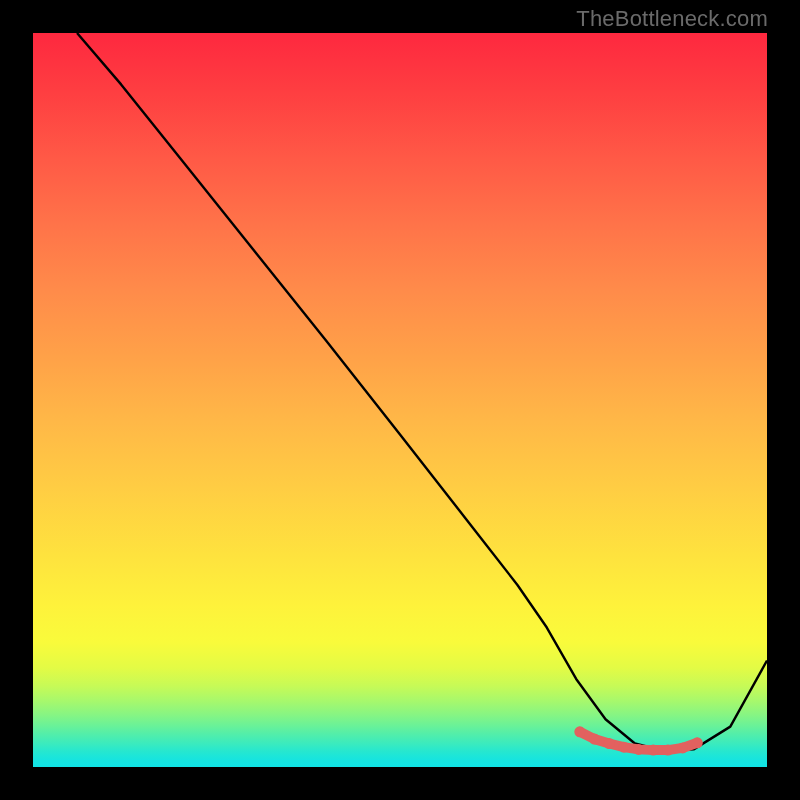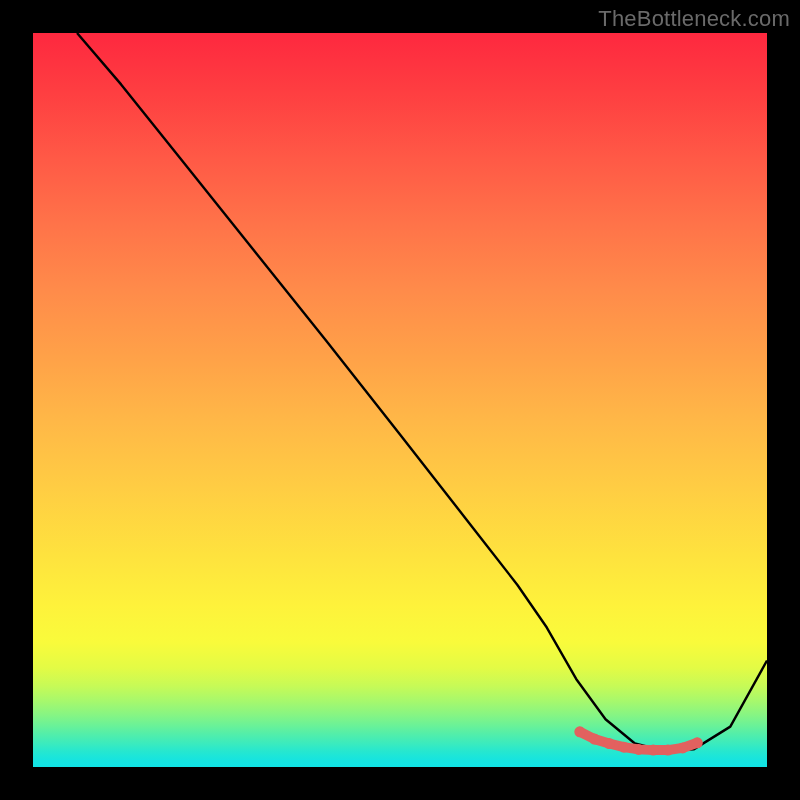--- a/index.html
+++ b/index.html
@@ -12,21 +12,21 @@
   }
   .container {
     position: relative;
     width: 800px;
     height: 800px;
     background: #000;
   }
   .attribution {
     position: absolute;
     top: 6px;
-    right: 10px;
+    right: 32px;
     color: #6a6a6a;
     font-size: 22px;
     font-weight: 500;
     letter-spacing: 0.2px;
   }
   .plot-area {
     position: absolute;
     left: 33px;
     top: 33px;
     width: 734px;

